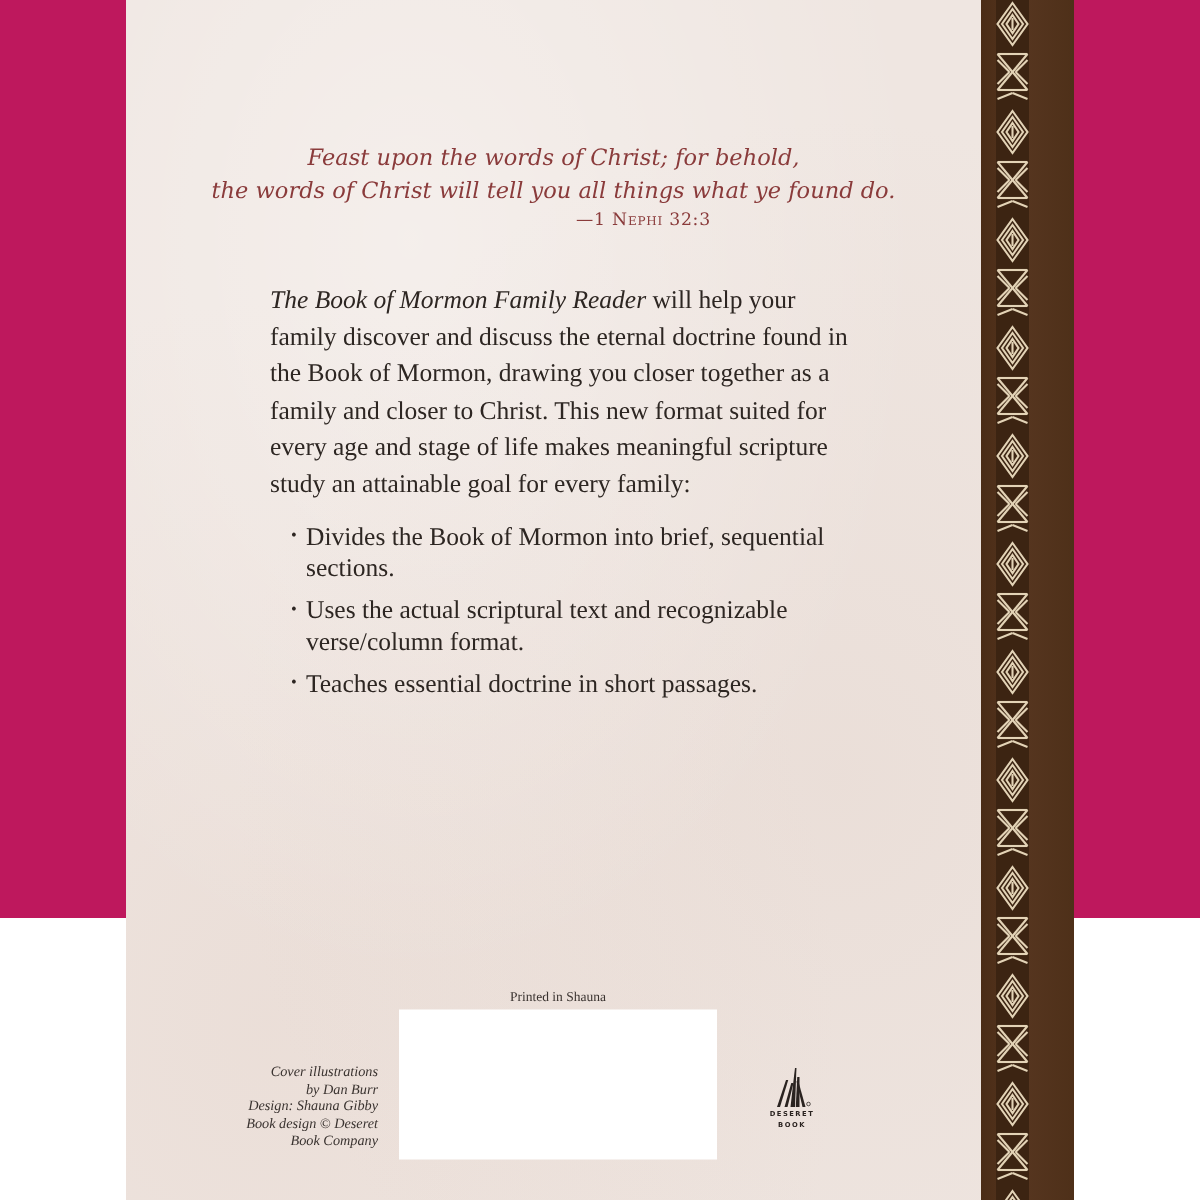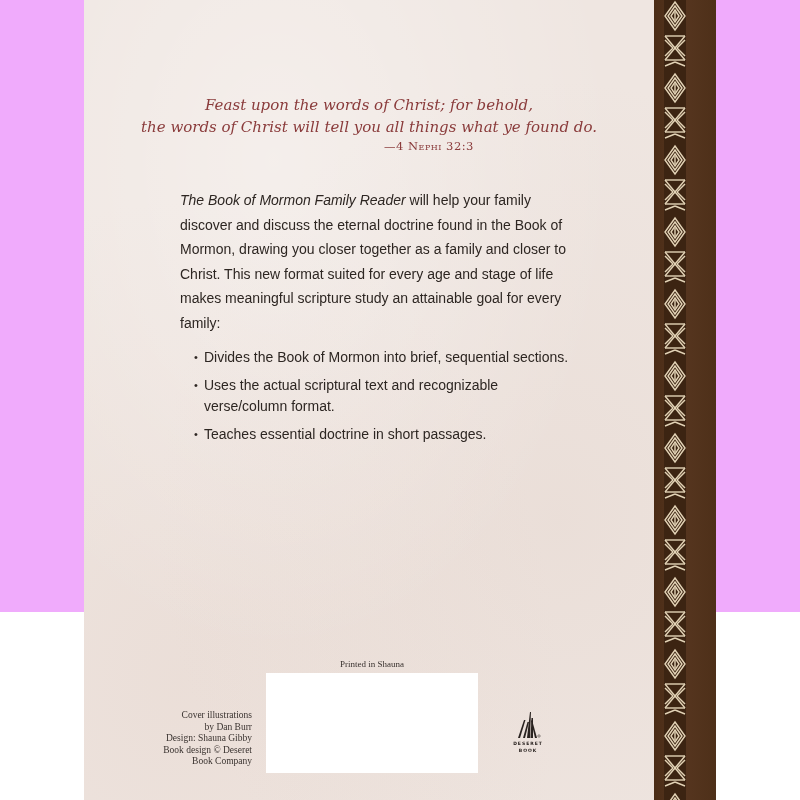--- a/index.html
+++ b/index.html
@@ -7,21 +7,21 @@
       padding: 0;
       width: 800px;
       height: 800px;
       background: #ffffff;
       overflow: hidden;
     }
     .canvas {
       position: relative;
       width: 800px;
       height: 612px;
-      background: #f0abfc;
+      background: #be185d;
     }
     .page {
       position: absolute;
       left: 84px;
       top: 0;
       width: 632px;
       height: 800px;
       background:
         radial-gradient(ellipse at 30% 20%, rgba(255,255,255,0.35) 0%, rgba(255,255,255,0) 55%),
         radial-gradient(ellipse at 75% 65%, rgba(220,200,190,0.25) 0%, rgba(220,200,190,0) 60%),
@@ -80,22 +80,22 @@
       padding-left: 120px;
       letter-spacing: 0.5px;
       font-variant: small-caps;
     }
 
     .body-text {
       position: absolute;
       left: 96px;
       top: 188px;
       width: 394px;
-      font-family: Liberation Sans, sans-serif;
-      font-size: 14px;
+      font-family: Liberation Serif, serif;
+      font-size: 17px;
       line-height: 24.5px;
       color: #2d2622;
     }
     .body-text p {
       margin: 0;
     }
     .body-text em {
       font-style: italic;
     }
     .bullets {
@@ -141,20 +141,21 @@
     .credits {
       position: absolute;
       left: 60px;
       top: 710px;
       width: 108px;
       text-align: right;
       font-family: "Liberation Serif", serif;
       font-size: 9.5px;
       line-height: 11.5px;
       color: #3a3330;
+      font-style: italic;
     }
     .credits span {
       display: block;
     }
     .publisher-logo {
       position: absolute;
       left: 424px;
       top: 710px;
       width: 40px;
       height: 50px;
@@ -178,21 +179,21 @@
 <body>
 
 <div class="canvas">
   <div class="page">
 
     <div class="paper-area">
 
       <div class="quote">
         <span class="line">Feast upon the words of Christ; for behold,</span>
         <span class="line">the words of Christ will tell you all things what ye found do.</span>
-        <span class="cite">—4 Nephi 32:3</span>
+        <span class="cite">—1 Nephi 32:3</span>
       </div>
 
       <div class="body-text">
         <p><em>The Book of Mormon Family Reader</em><span> will help your family discover and discuss the eternal doctrine found in the Book of Mormon, drawing you closer together as a family and closer to Christ. This new format suited for every age and stage of life makes meaningful scripture study an attainable goal for every family:</span></p>
         <ul class="bullets">
           <li>Divides the Book of Mormon into brief, sequential sections.</li>
           <li>Uses the actual scriptural text and recognizable verse/column format.</li>
           <li>Teaches essential doctrine in short passages.</li>
         </ul>
       </div>

